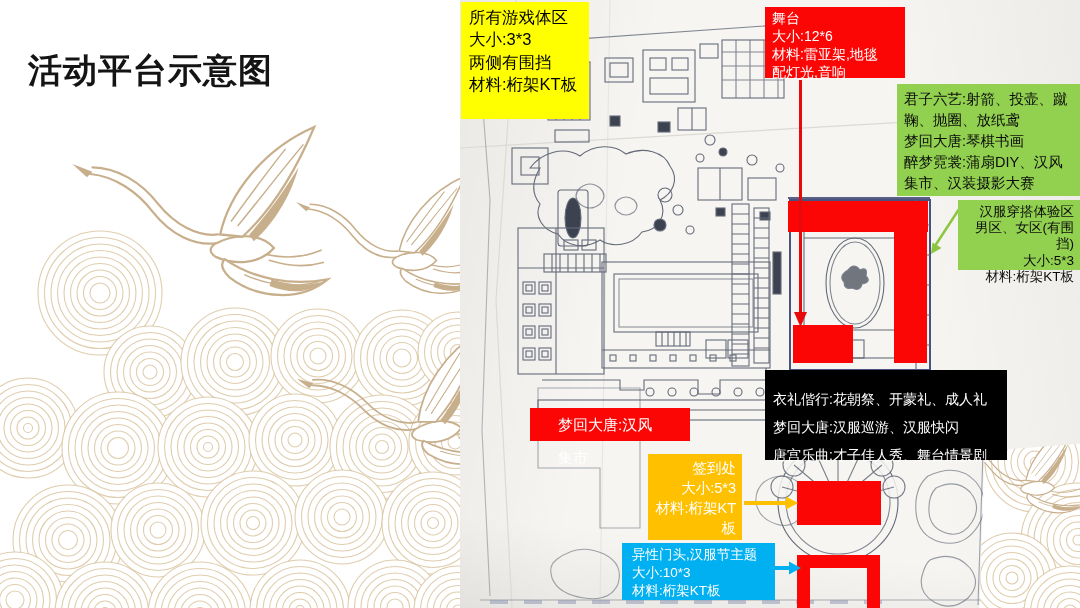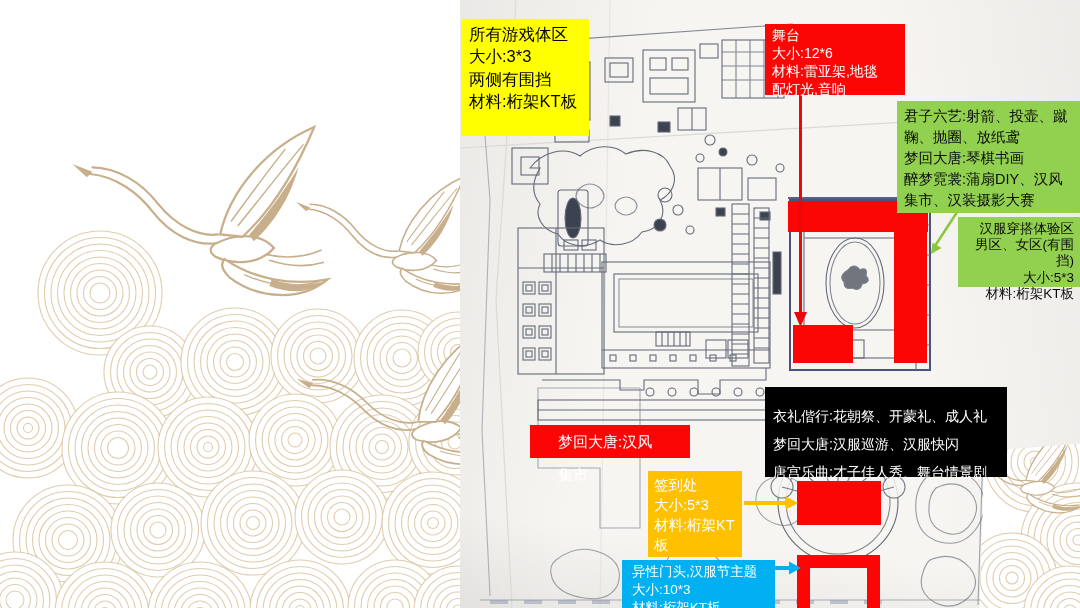--- a/index.html
+++ b/index.html
@@ -10,35 +10,35 @@
   .page-title{position:absolute;left:28px;top:48px;z-index:5;font-size:34px;font-weight:900;
               color:#141414;letter-spacing:1px;}
   .map-paper{position:absolute;left:460px;top:0;width:620px;height:608px;z-index:1;
       background:
         linear-gradient(100deg, rgba(0,0,0,.05), rgba(255,255,255,0) 28%),
         linear-gradient(262deg, rgba(0,0,0,.04), rgba(255,255,255,0) 30%),
         linear-gradient(6deg, rgba(0,0,0,.06), rgba(255,255,255,0) 14%),
         #f6f5f2;
       clip-path:polygon(0 0,100% 0,100% 73%,84.6% 74.2%,83.8% 100%,0 100%);}
   .overlay{position:absolute;left:0;top:0;z-index:2;}
-  .callout{position:absolute;z-index:3;box-sizing:border-box;white-space:pre-line;margin-top:17px;}
+  .callout{position:absolute;z-index:3;box-sizing:border-box;white-space:pre-line;}
   .co-game   {left:461px;top:2px;  width:128px;height:117px;background:#FFFF00;color:#000;
               font-size:16.5px;line-height:1.35;padding:4px 8px;}
   .co-stage  {left:765px;top:7px;  width:140px;height:71px; background:#FB0505;color:#ffffff;
               font-size:14px;line-height:1.28;padding:3px 7px;}
   .co-activ  {left:897px;top:84px; width:184px;height:112px;background:#92D050;color:#0b0b0b;
               font-size:14.5px;line-height:1.45;padding:5px 7px;}
   .co-fit    {left:958px;top:200px;width:122px;height:70px; background:#92D050;color:#0b0b0b;
               font-size:13.5px;line-height:1.2;padding:4px 6px;text-align:right;}
   .co-cerem  {left:765px;top:370px;width:242px;height:90px; background:#000000;color:#fff;
               font-size:14px;line-height:2.0;padding:15px 8px;}
   .co-market {left:530px;top:408px;width:160px;height:33px; background:#FB0505;color:#fff;
               font-size:15px;line-height:33px;padding:0 28px;}
   .co-signin {left:648px;top:454px;width:94px; height:86px; background:#FFC000;color:#fff;
-              font-size:14.5px;line-height:1.38;padding:4px 6px;}
+              font-size:14.5px;line-height:1.38;padding:4px 6px;text-align:right;}
   .co-gate   {left:622px;top:543px;width:153px;height:57px; background:#00B0F0;color:#fff;
               font-size:13.5px;line-height:1.32;padding:3px 10px;}
 </style>
 </head>
 <body>
 
 <div class="slide">
 
   <svg class="bg-decor" width="1080" height="608" viewBox="0 0 1080 608">
     <g id="circle-groups">
@@ -486,20 +486,21 @@
     <g>
       <line x1="744" y1="503" x2="788" y2="503" stroke="#FFC000" stroke-width="4"></line>
       <polygon points="798,503 786,496.5 786,509.5" fill="#FFC000"></polygon>
     </g>
     <g>
       <line x1="772" y1="568" x2="790" y2="568" stroke="#00B0F0" stroke-width="4"></line>
       <polygon points="801,568 789,561.5 789,574.5" fill="#00B0F0"></polygon>
     </g>
   </svg>
 
+  <div class="page-title">活动平台示意图</div>
 
   <div class="callout co-game">所有游戏体区
 大小:3*3
 两侧有围挡
 材料:桁架KT板</div>
   <div class="callout co-stage">舞台
 大小:12*6
 材料:雷亚架,地毯
 配灯光,音响</div>
   <div class="callout co-activ">君子六艺:射箭、投壶、蹴鞠、抛圈、放纸鸢

